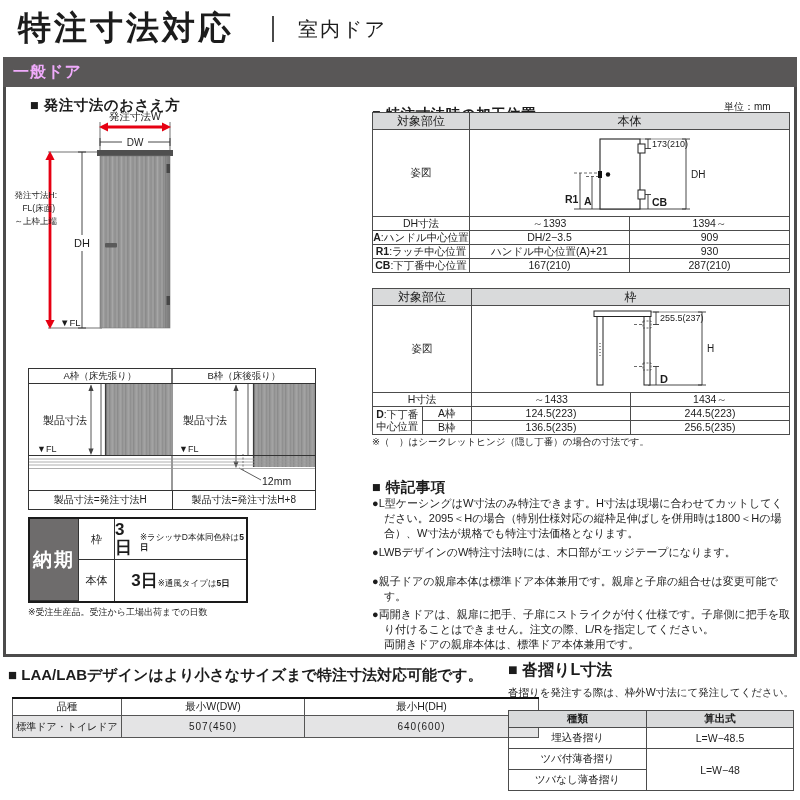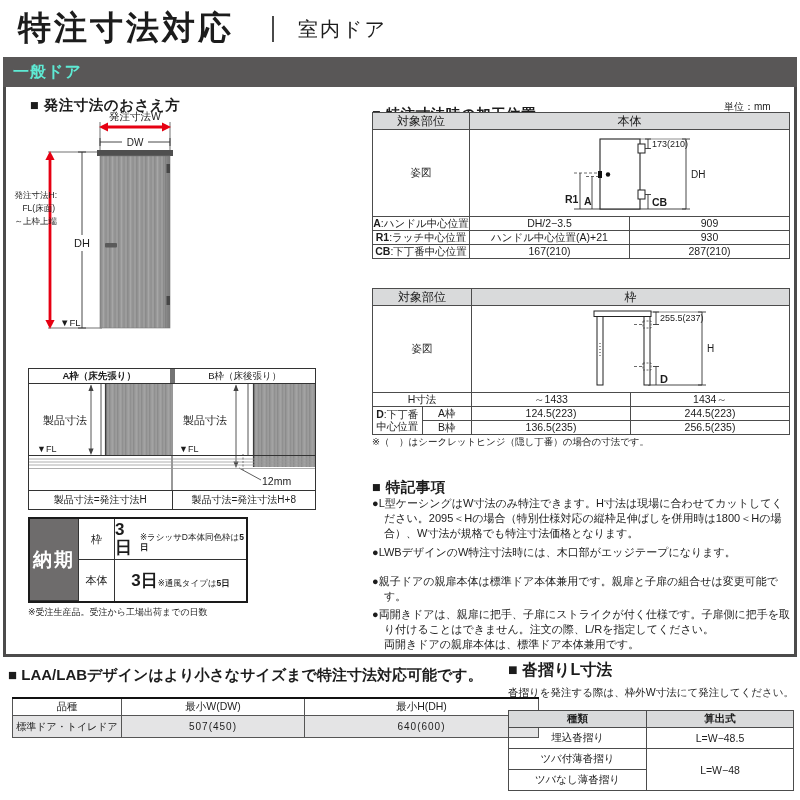--- a/index.html
+++ b/index.html
@@ -8,33 +8,33 @@
     font-family:"Liberation Sans","DejaVu Sans",sans-serif;color:#1c1c1c;
     overflow:hidden;
   }
   .abs{position:absolute;}
   .h2{font-size:14.5px;font-weight:bold;letter-spacing:.5px;}
 
   
   #page-title{left:18px;top:6px;font-size:33px;font-weight:bold;letter-spacing:3px;}
   #title-divider{left:272px;top:16px;width:2px;height:26px;background:#4a4a4a;}
   #page-subtitle{left:298px;top:16px;font-size:20px;letter-spacing:2px;}
-  #section-bar{left:3px;top:57px;width:794px;height:30px;background:#595757;color:#5eead4;
+  #section-bar{left:3px;top:57px;width:794px;height:30px;background:#595757;color:#f0abfc;
     font-size:16px;font-weight:bold;line-height:30px;padding-left:10px;box-sizing:border-box;letter-spacing:1px;}
   #main-box{left:3px;top:87px;width:794px;height:570px;border:3px solid #4c4b4b;border-top:none;box-sizing:border-box;}
 
   #h-order{left:30px;top:96px;}
   #h-proc{left:372px;top:105px;}
   #unit-note{left:724px;top:100px;font-size:10px;}
 
   
   #ab-table{left:28px;top:368px;width:288px;border:1px solid #333;box-sizing:border-box;background:#fff;}
   #ab-table .hdrow{display:flex;height:14px;border-bottom:1px solid #333;font-size:9.5px;}
   #ab-table .hdrow div{flex:1;text-align:center;line-height:14px;}
-  #ab-table .hdrow div:first-child{border-right:5px solid #737373;font-weight:bold;}
+  #ab-table .hdrow div:first-child{border-right:2px solid #737373;}
   #ab-table .ftrow{display:flex;height:18px;border-top:1px solid #333;font-size:10px;}
   #ab-table .ftrow div{flex:1;text-align:center;line-height:18px;}
   #ab-table .ftrow div:first-child{border-right:1px solid #333;}
 
   
   #delivery-table{left:28px;top:517px;width:220px;height:86px;border:2px solid #1a1a1a;box-sizing:border-box;
     display:grid;grid-template-columns:49px 36px 131px;grid-template-rows:41px 41px;}
   #delivery-table .dcell{border-right:1px solid #333;border-bottom:1px solid #333;display:flex;align-items:center;justify-content:center;box-sizing:border-box;}
   #delivery-table .nolb{border-bottom:none;}
   #delivery-table .norb{border-right:none;}
@@ -253,20 +253,25 @@
         <line x1="212" y1="8" x2="220" y2="8" stroke="#333" stroke-width="0.9"></line>
         <line x1="212" y1="78" x2="220" y2="78" stroke="#333" stroke-width="0.9"></line>
         <text x="221" y="47" font-size="10">DH</text>
         <line x1="178" y1="63.5" x2="178" y2="78" stroke="#333" stroke-width="0.9"></line>
         <line x1="175" y1="63.5" x2="181" y2="63.5" stroke="#333" stroke-width="0.9"></line>
         <text x="182" y="75" font-size="10.5" font-weight="bold">CB</text>
       </svg>
     </td>
   </tr>
   <tr class="datarow">
+    <td><b></b><span>DH寸法</span></td>
+    <td style="width:154px">～1393</td>
+    <td>1394～</td>
+  </tr>
+  <tr class="datarow">
     <td><b>A</b><span>:ハンドル中心位置</span></td>
     <td>DH/2−3.5</td>
     <td>909</td>
   </tr>
   <tr class="datarow">
     <td><b>R1</b><span>:ラッチ中心位置</span></td>
     <td>ハンドル中心位置(A)+21</td>
     <td>930</td>
   </tr>
   <tr class="datarow">

